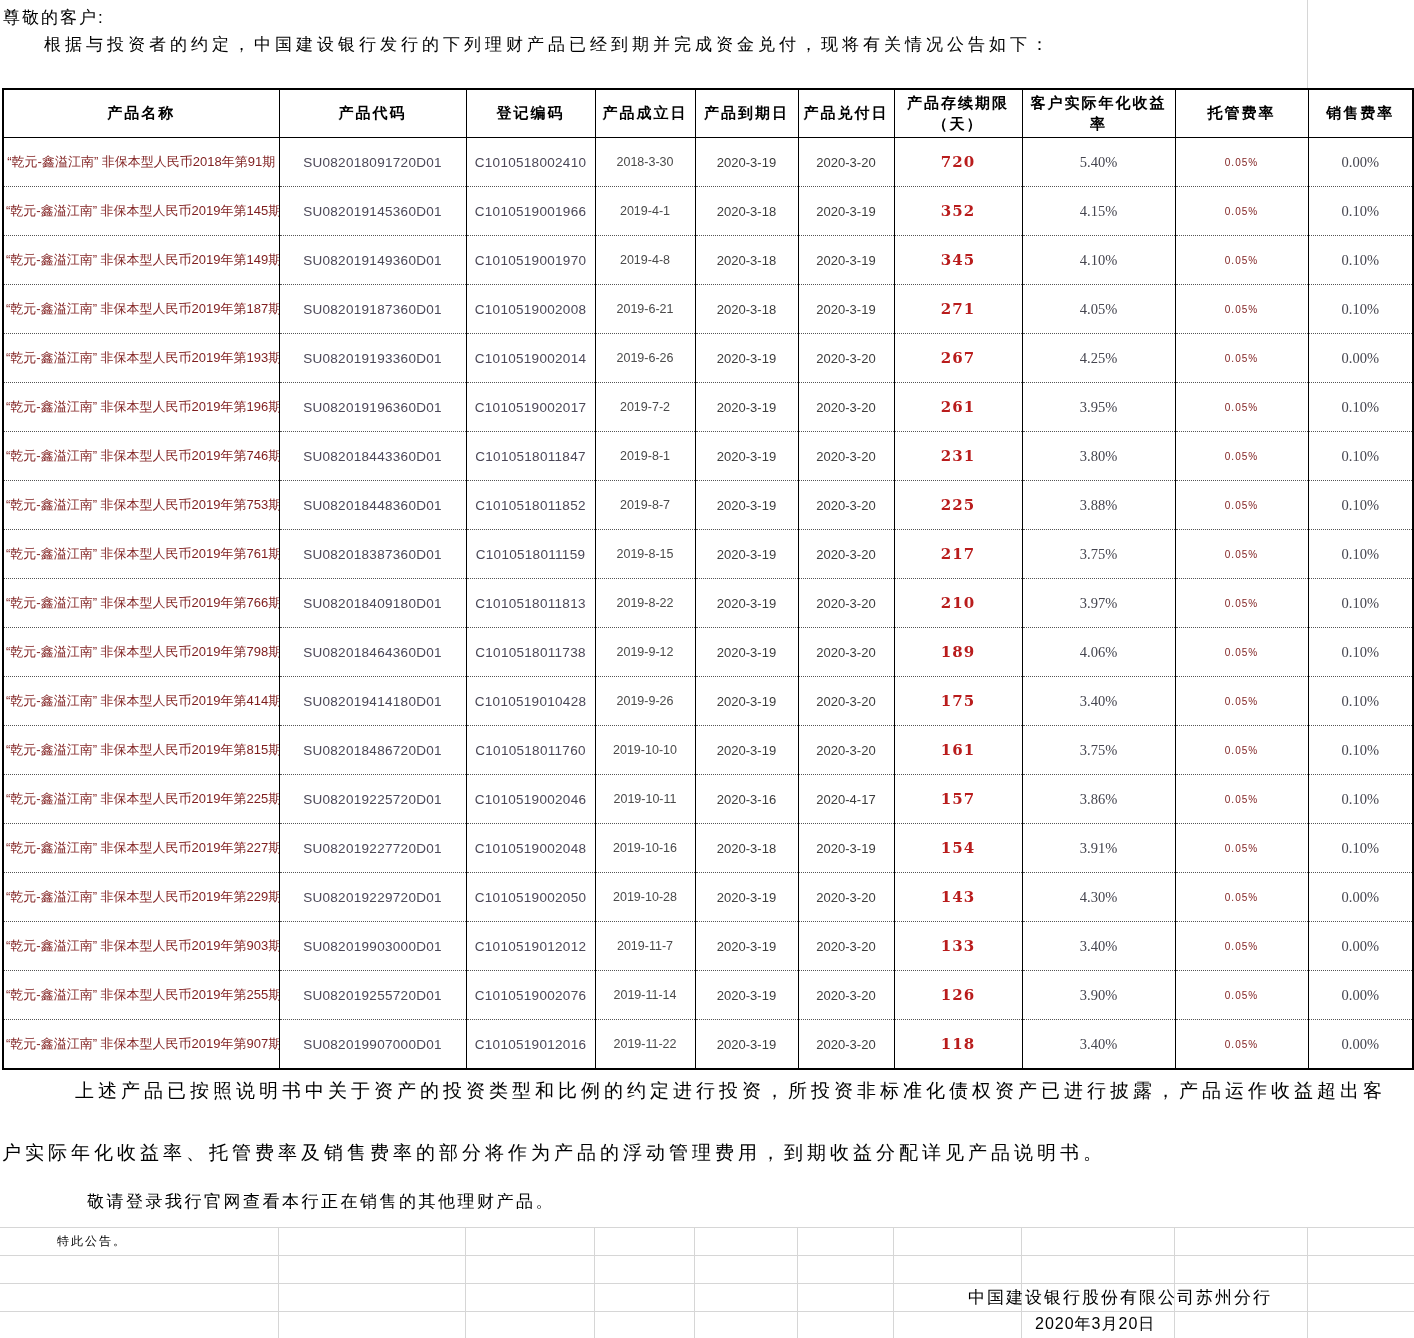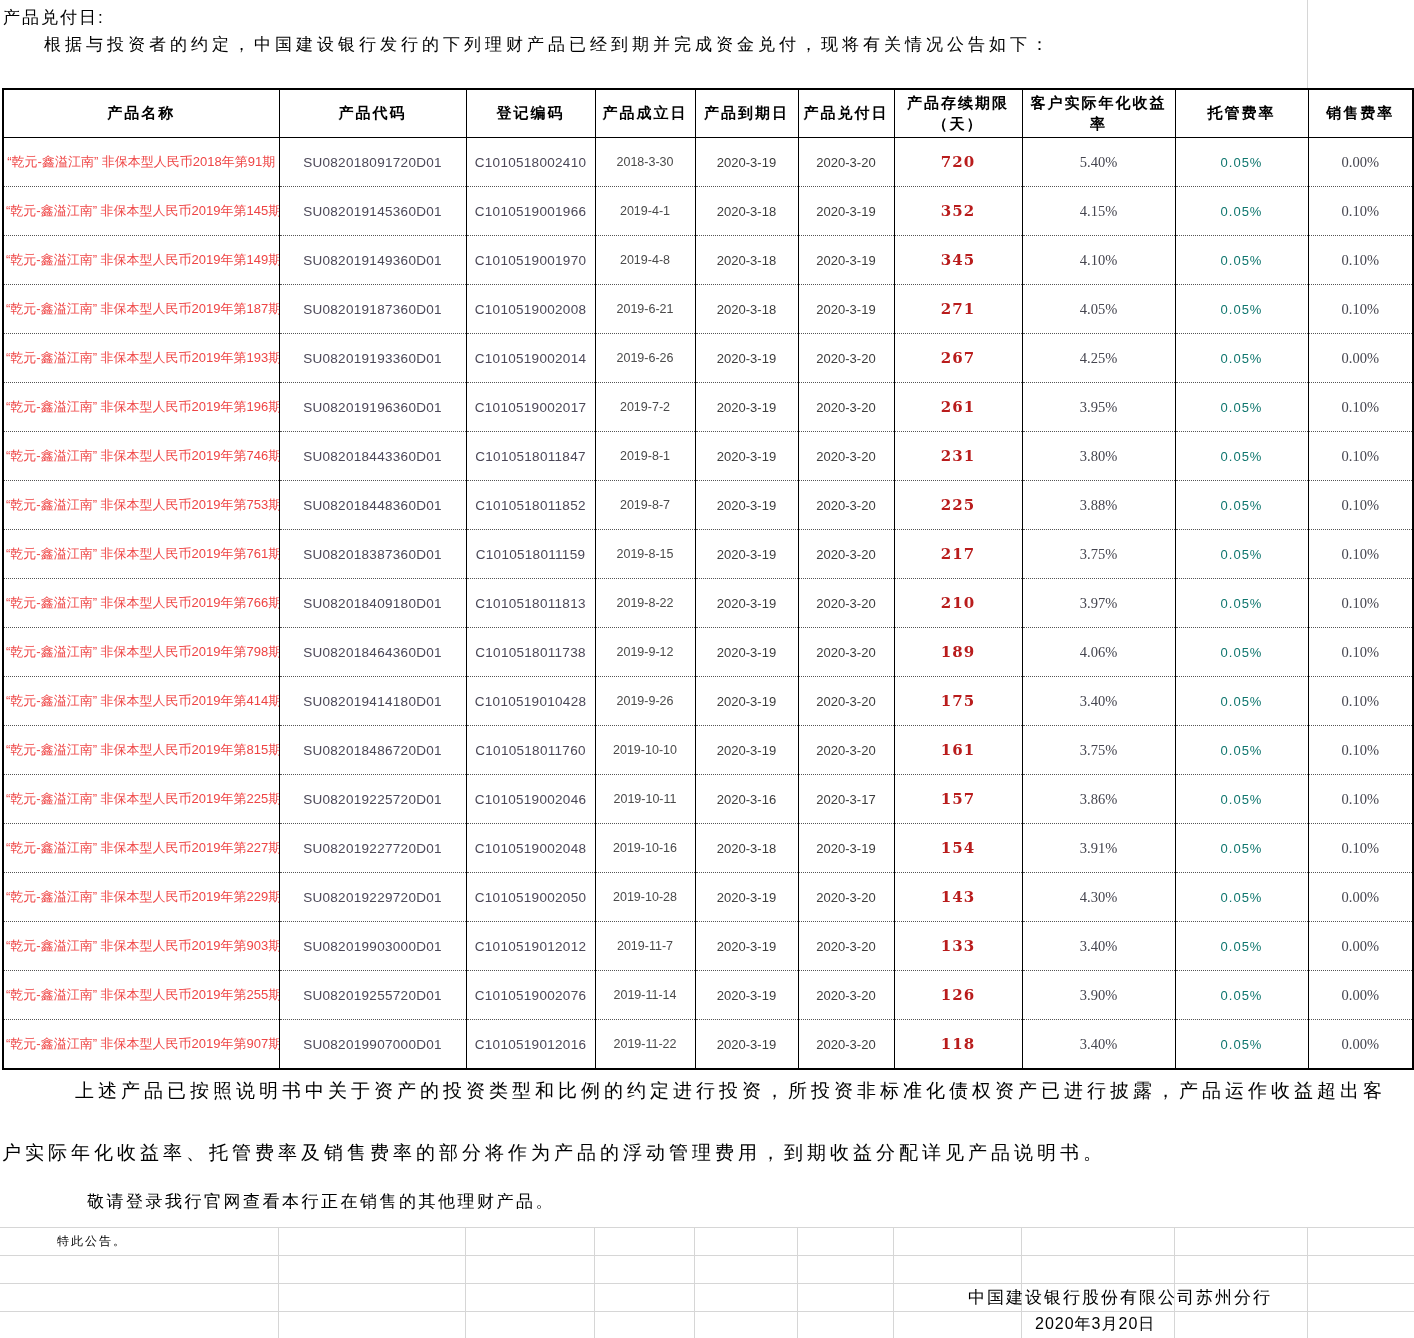--- a/index.html
+++ b/index.html
@@ -21,45 +21,45 @@
     border:1px solid #000; height:47px; font-size:15px; font-weight:bold;
     letter-spacing:2px; text-align:center; vertical-align:middle; color:#000;
     white-space:pre-line; line-height:1.35; padding:0;
   }
   #product-table td {
     border-left:1px solid #000; border-right:1px solid #000;
     border-top:1px dotted #555; height:48px; text-align:center;
     vertical-align:middle; padding:0 2px; overflow:hidden; white-space:nowrap;
   }
   #product-table tbody tr:first-child td { border-top:1px solid #000; }
-  .c-name  { font-size:13px;   color:#ef4444; letter-spacing:0; }
+  .c-name  { font-size:13px;   color:#7f1d1d; letter-spacing:0; }
   .c-code  { font-size:13.5px; color:#4b4757; letter-spacing:0.3px; }
   .c-reg   { font-size:13.5px; color:#4b4757; letter-spacing:0.3px; }
   .c-date1 { font-size:12.5px; color:#4a4a4a; }
   .c-date2, .c-date3 { font-size:13px; color:#3c3c3c; }
   .c-days  { font-size:15px; font-weight:bold; color:#b91c1c;
              font-family:"DejaVu Serif", serif; letter-spacing:1px; }
   .c-yield, .c-sales { font-size:14.5px; color:#44444e; font-family:"Liberation Serif", serif; }
-  .c-fee   { font-size:13px; color:#0f766e; letter-spacing:1px; }
+  .c-fee   { font-size:10px; color:#7f1d1d; letter-spacing:1px; }
   
   .para1 { left:75px;  top:1078px; font-size:19px; letter-spacing:4px; white-space:nowrap; }
   .para2 { left:2px;   top:1140px; font-size:19px; letter-spacing:4px; white-space:nowrap; }
   .para3 { left:47px;  top:1190px; font-size:17px; letter-spacing:2.5px; white-space:nowrap;margin-left:40px; }
   .para4 { left:57px;  top:1233px; font-size:12px; letter-spacing:2px; white-space:nowrap; }
   .signature { left:968px;  top:1286px; font-size:17px; letter-spacing:2px; white-space:nowrap; }
   .sig-date  { left:1035px; top:1314px; font-size:16px; letter-spacing:1px; white-space:nowrap; }
 </style>
 </head>
 <body>
 
 <div id="canvas">
 
   <div class="vline" style="left:1307px; top:0; height:88px;"></div>
 
-  <div class="abs greeting">产品兑付日:</div>
+  <div class="abs greeting">尊敬的客户:</div>
   <div class="abs intro">根据与投资者的约定，中国建设银行发行的下列理财产品已经到期并完成资金兑付，现将有关情况公告如下：</div>
 
   <table id="product-table">
     <colgroup>
       <col style="width:276px">
         <col style="width:187px">
         <col style="width:129px">
       <col style="width:100px">
         <col style="width:103px">
         <col style="width:96px">
@@ -240,21 +240,21 @@
           <td class="c-yield">3.75%</td>
           <td class="c-fee">0.05%</td>
           <td class="c-sales">0.10%</td>
         </tr>
         <tr>
           <td class="c-name">“乾元-鑫溢江南” 非保本型人民币2019年第225期</td>
           <td class="c-code">SU082019225720D01</td>
           <td class="c-reg">C1010519002046</td>
           <td class="c-date1">2019-10-11</td>
           <td class="c-date2">2020-3-16</td>
-          <td class="c-date3">2020-3-17</td>
+          <td class="c-date3">2020-4-17</td>
           <td class="c-days">157</td>
           <td class="c-yield">3.86%</td>
           <td class="c-fee">0.05%</td>
           <td class="c-sales">0.10%</td>
         </tr>
         <tr>
           <td class="c-name">“乾元-鑫溢江南” 非保本型人民币2019年第227期</td>
           <td class="c-code">SU082019227720D01</td>
           <td class="c-reg">C1010519002048</td>
           <td class="c-date1">2019-10-16</td>

